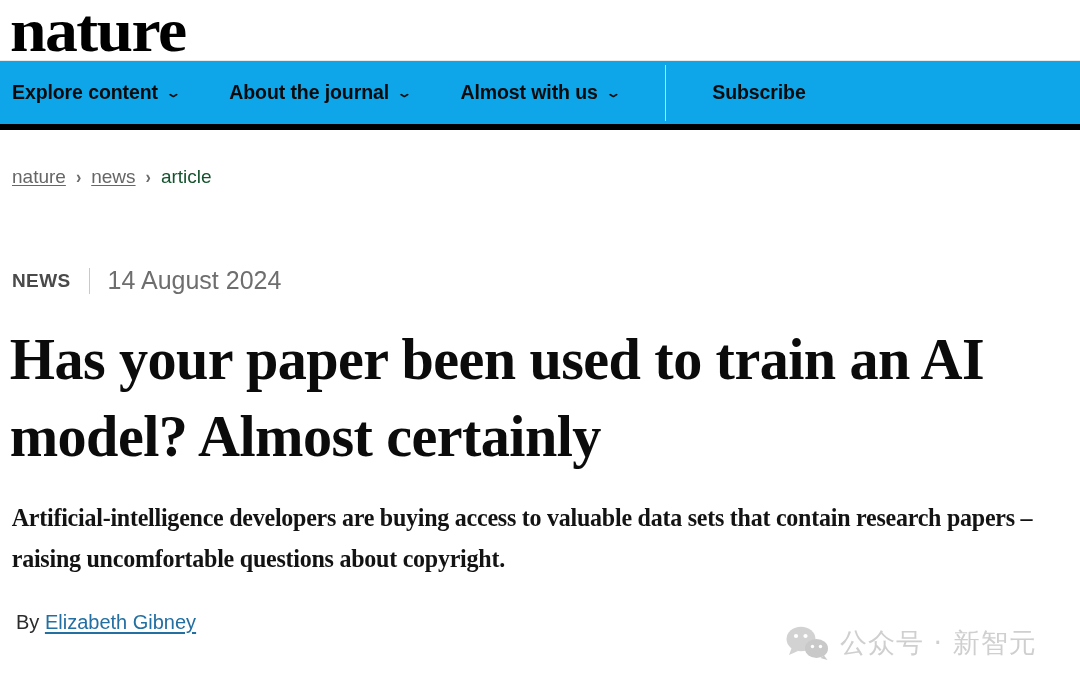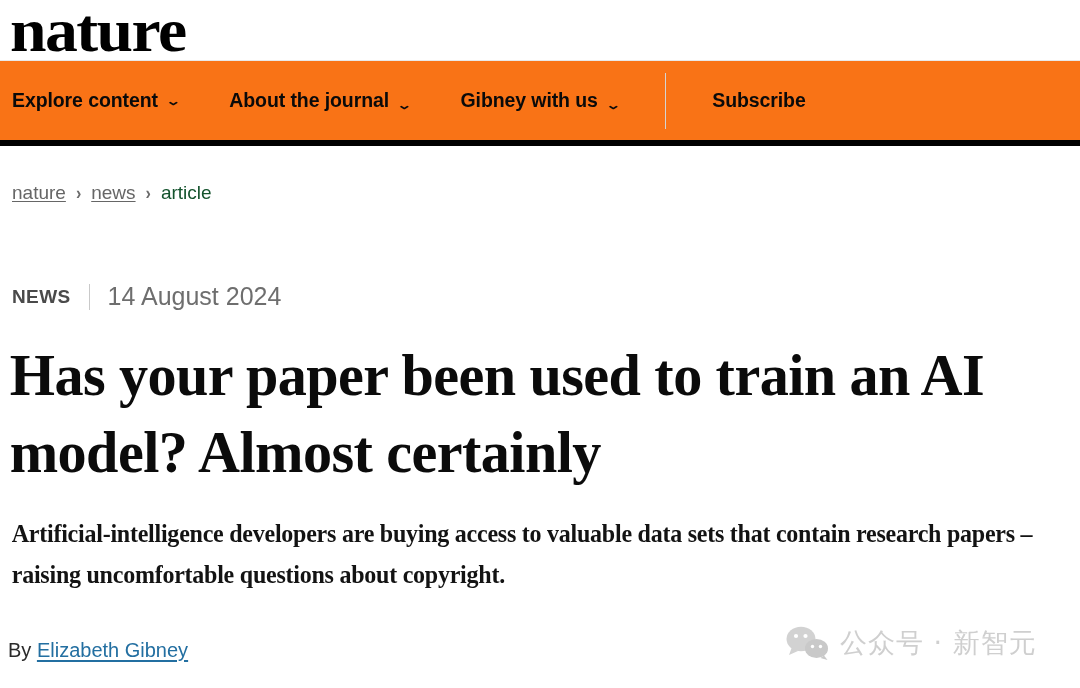--- a/index.html
+++ b/index.html
@@ -33,40 +33,40 @@
     line-height: 0.78;
     letter-spacing: -1.5px;
     color: #000000;
     transform: scaleX(1.06);
     transform-origin: left center;
     user-select: none;
   }
 
   
   .navbar {
-    height: 86px;
+    height: 70px;
     border-top: 1px solid #e9e9e9;
     border-bottom: 6px solid #000000;
     box-sizing: border-box;
     display: flex;
     align-items: center;
     padding-left: 12px;
-    background: #f97316;
+    background: #0ea5e9;
   }
   .nav-item {
     display: flex;
     align-items: center;
     font-size: 19.5px;
     font-weight: 700;
     color: #0a0a0a;
     letter-spacing: -0.1px;
     white-space: nowrap;
     cursor: pointer;
   }
-  .nav-item + .nav-item { margin-left: 50px; align-items: flex-end; }
+  .nav-item + .nav-item { margin-left: 50px; }
   .nav-caret {
     display: inline-block;
     margin-left: 9px;
     font-size: 15px;
     line-height: 1;
     transform: scaleX(1.25) scaleY(0.78);
     font-weight: 700;
   }
   .nav-divider {
     width: 1px;
@@ -150,22 +150,22 @@
     line-height: 1.68;
     letter-spacing: -0.25px;
     color: #131313;
     transform: scaleX(0.98);
     transform-origin: left top;
     max-width: 1050px;
   }
 
   
   .byline {
-    margin-top: 44px;
-    padding-left: 8px;
+    margin-top: 32px;
+    padding-left: 16px;
     font-size: 20px;
     color: #2b2b2b;
   }
   .byline-author {
     color: #236fa1;
     text-decoration: underline;
     text-underline-offset: 3px;
     cursor: pointer;
   }
 
@@ -207,21 +207,21 @@
     <span>Explore content</span>
     <span class="nav-caret">⌄</span>
   </div>
 
   <div class="nav-item">
     <span>About the journal</span>
     <span class="nav-caret">⌄</span>
   </div>
 
   <div class="nav-item">
-    <span>Gibney with us</span>
+    <span>Almost with us</span>
     <span class="nav-caret">⌄</span>
   </div>
 
   <div class="nav-divider"></div>
 
   <div class="nav-item">
     <span>Subscribe</span>
   </div>
 
 </nav>

